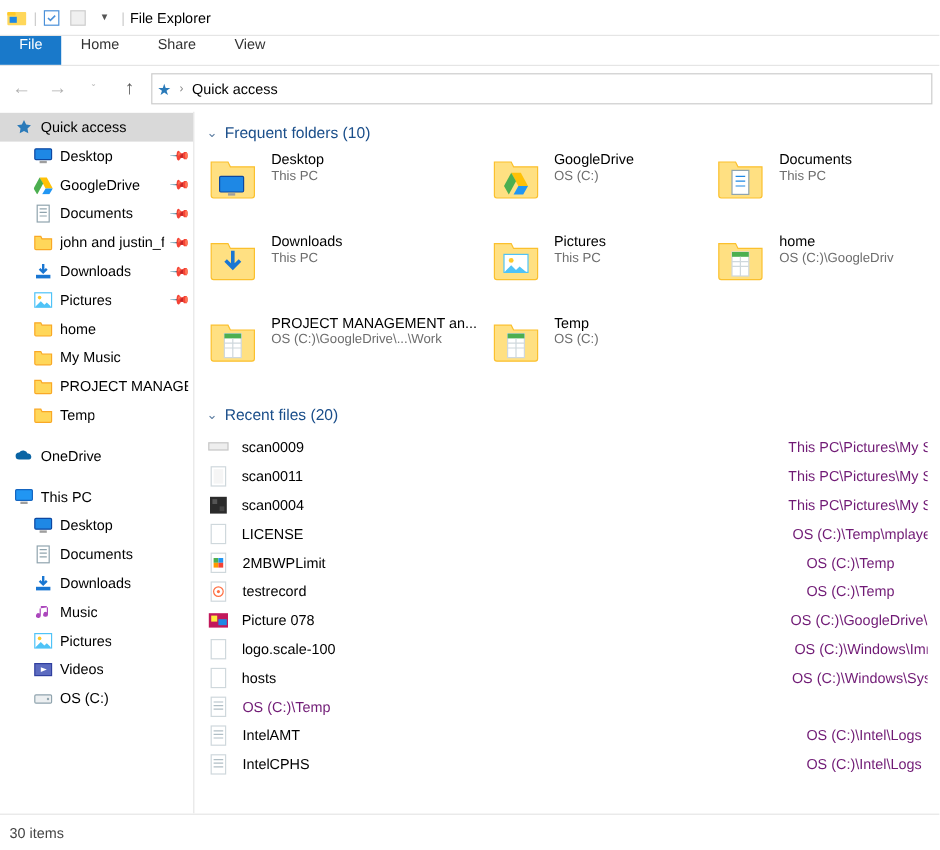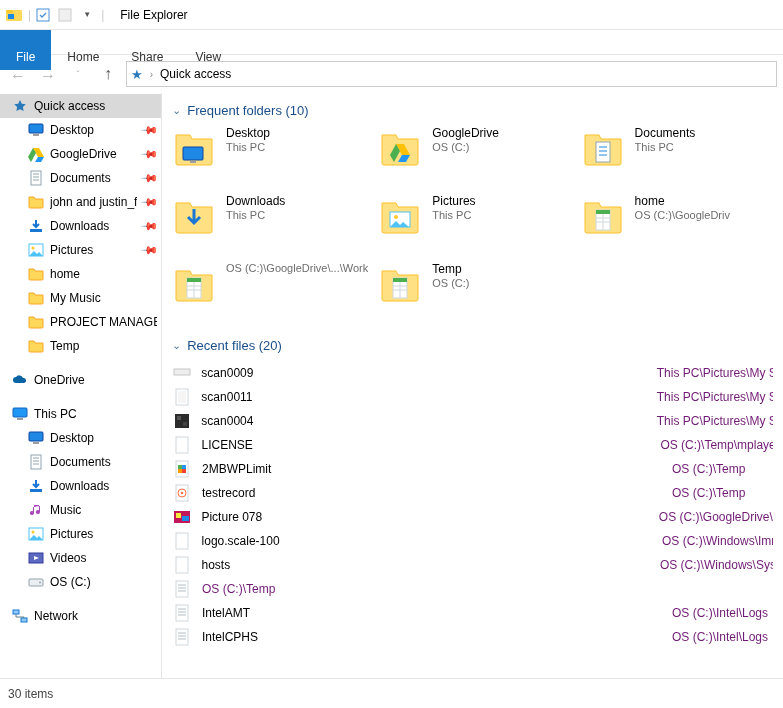--- a/index.html
+++ b/index.html
@@ -2,25 +2,25 @@
 <html><head>
 <meta charset="utf-8">
 <style>
 * { box-sizing: border-box; margin: 0; padding: 0; font-family: "Segoe UI", Tahoma, sans-serif; }
 body { font-size: 12px; color: #000; background: #fff; width: 783px; height: 708px; overflow: hidden; display: flex; flex-direction: column; }
 
 
 .titlebar { height: 30px; display: flex; align-items: center; padding: 0 4px; border-bottom: 1px solid #e5e5e5; }
 .titlebar .ticon { width: 20px; height: 20px; display: inline-flex; align-items: center; justify-content: center; margin-right: 2px; }
 .titlebar .sep { color: #ccc; margin: 0 2px; }
-.titlebar .title { margin-left: 14px; font-size: 12px; }
+.titlebar .title { margin-left: 2px; font-size: 12px; }
 
 
 .ribbon { height: 25px; display: flex; border-bottom: 1px solid #e5e5e5; }
-.ribbon .tab { padding: 20px 16px; font-size: 12px; color: #333; cursor: pointer; }
+.ribbon .tab { padding: 0 16px; font-size: 12px; color: #333; cursor: pointer; }
 .ribbon .tab.file { background: #1979ca; color: #fff; }
 
 
 .addr { height: 38px; display: flex; align-items: center; padding: 4px 6px; gap: 6px; }
 .addr .navbtn { width: 24px; height: 24px; display: flex; align-items: center; justify-content: center; color: #b0b0b0; font-size: 16px; }
 .addr .navbtn.enabled { color: #555; }
 .addr .crumb { flex: 1; height: 26px; border: 1px solid #ccc; display: flex; align-items: center; padding: 0 4px; gap: 4px; }
 .addr .crumb .star { color: #2a7ab9; font-size: 13px; }
 .addr .crumb .chev { color: #888; font-size: 10px; padding: 0 3px; }
 .addr .crumb .loc { font-size: 12px; }
@@ -333,30 +333,20 @@
               <svg width="16" height="16" viewBox="0 0 16 16">
                 <rect x="1" y="5" width="14" height="7" rx="1" fill="#eceff1" stroke="#90a4ae"></rect>
                 <circle cx="12" cy="8.5" r="1" fill="#90a4ae"></circle>
               </svg>
             </span>
             <span class="txt">OS (C:)</span>
           </span>
         </div>
       </div>
     <div class="sb-spacer"></div>
-    <div class="sb-item">
-      <span class="icon">
-          <svg width="16" height="14" viewBox="0 0 16 14">
-            <rect x="1" y="1" width="6" height="4" fill="#90caf9" stroke="#1976d2"></rect>
-            <rect x="9" y="9" width="6" height="4" fill="#90caf9" stroke="#1976d2"></rect>
-            <path d="M4 5v3h8v1" stroke="#607d8b" fill="none"></path>
-          </svg>
-        </span>
-      <span class="txt">Network</span>
-    </div>
   </div>
 
   <div class="content">
 
     <div class="section-hdr">
       <span class="caret">⌄</span>
       <span>Frequent folders (10)</span>
     </div>
     <div class="folder-grid" id="folder-grid">
         <div class="folder-tile">
@@ -454,20 +444,21 @@
             <svg width="42" height="42" viewBox="0 0 42 42">
               <path d="M3 8h14l2 4h20v24a2 2 0 01-2 2H5a2 2 0 01-2-2z" fill="#ffe082" stroke="#fbc02d"></path>
               <rect x="14" y="15" width="14" height="20" fill="#fff" stroke="#cfd8dc"></rect>
               <rect x="14" y="15" width="14" height="4" fill="#4caf50"></rect>
               <line x1="14" y1="23" x2="28" y2="23" stroke="#cfd8dc"></line>
               <line x1="14" y1="27" x2="28" y2="27" stroke="#cfd8dc"></line>
               <line x1="21" y1="19" x2="21" y2="35" stroke="#cfd8dc"></line>
             </svg>
           </div>
    <div class="meta">
+     <span class="name">PROJECT MANAGEMENT an...</span>
      <span class="loc">OS (C:)\GoogleDrive\...\Work</span>
 
    </div>
         </div>
         <div class="folder-tile">
           <div class="fico">
             <svg width="42" height="42" viewBox="0 0 42 42">
               <path d="M3 8h14l2 4h20v24a2 2 0 01-2 2H5a2 2 0 01-2-2z" fill="#ffe082" stroke="#fbc02d"></path>
               <rect x="14" y="15" width="14" height="20" fill="#fff" stroke="#cfd8dc"></rect>
               <rect x="14" y="15" width="14" height="4" fill="#4caf50"></rect>

